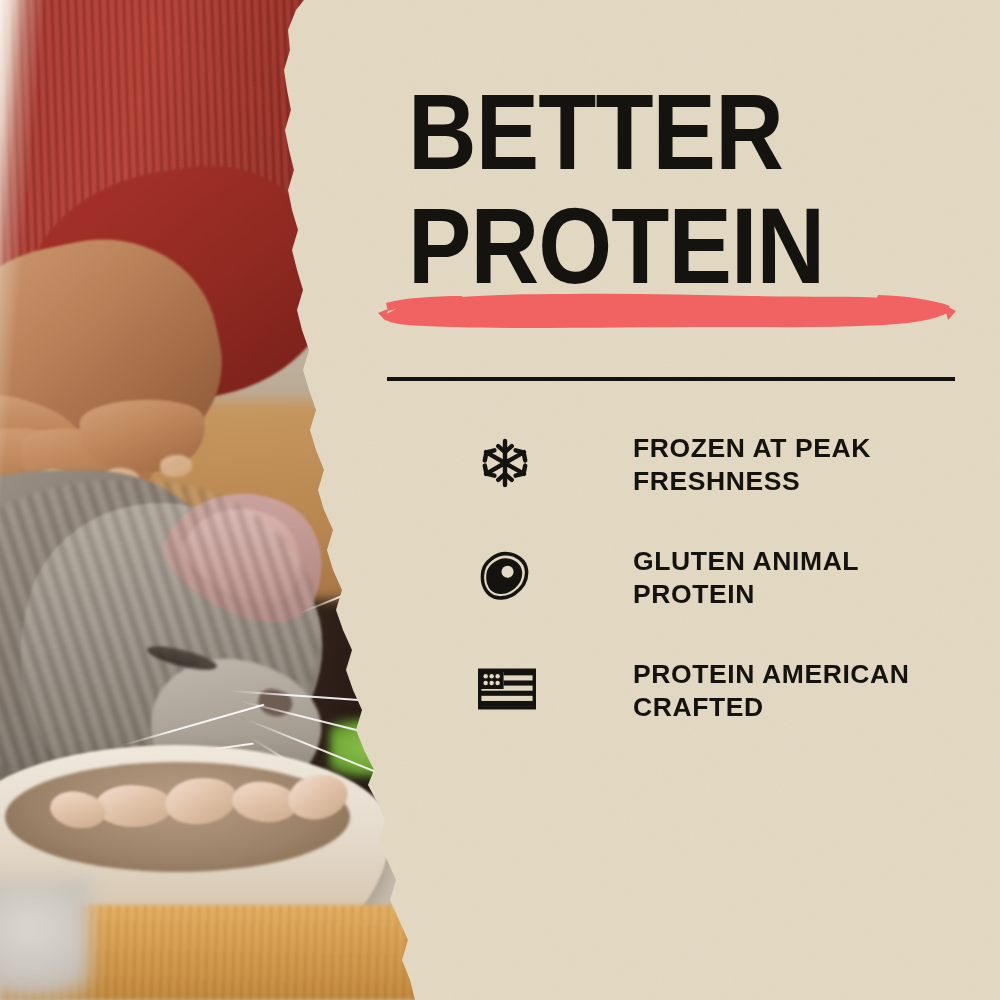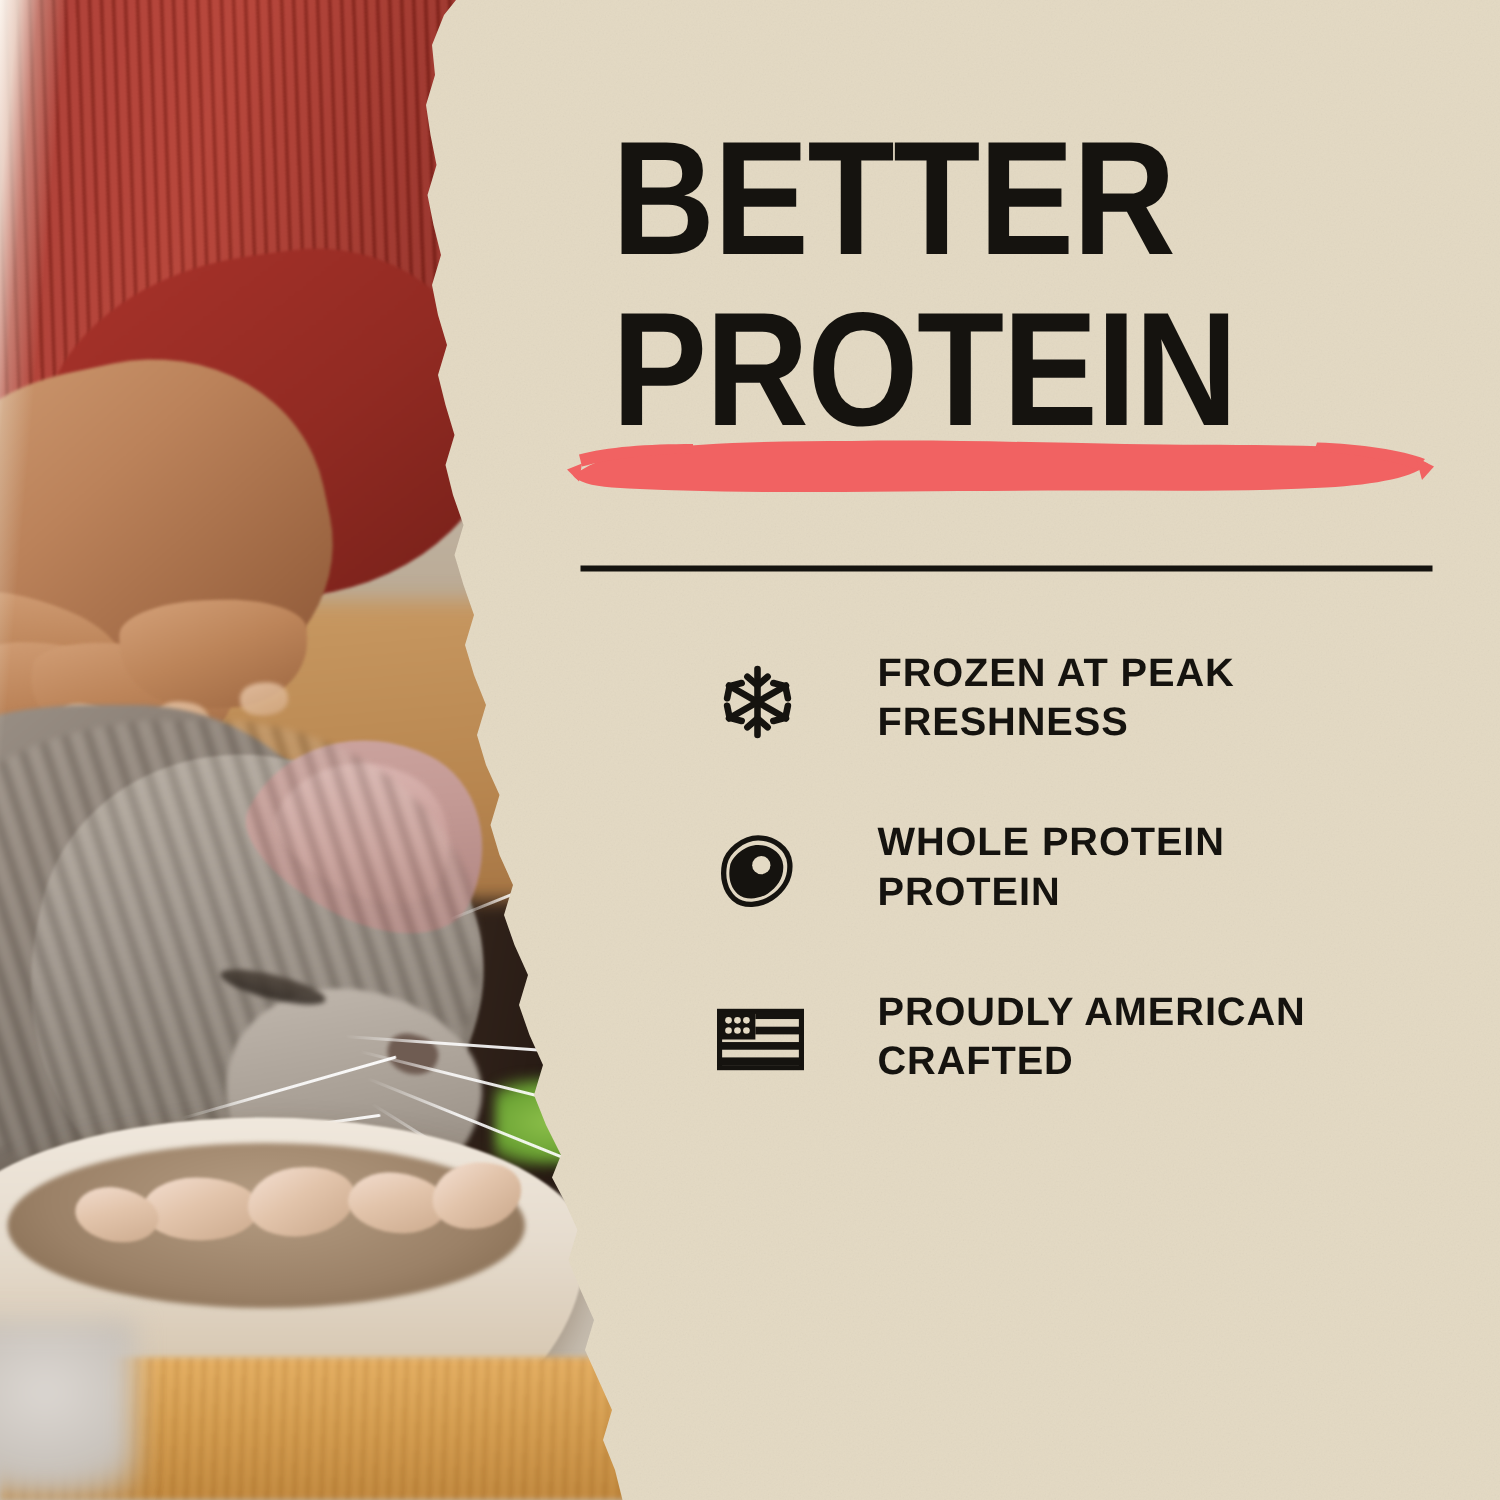--- a/index.html
+++ b/index.html
@@ -328,23 +328,24 @@
     background: #15130F;
   }
 
   #features {
     position: absolute;
     left: 478px; top: 432px;
     width: 470px;
   }
   .feature-row {
     display: flex;
-    align-items: flex-end;
+    align-items: flex-start;
     margin-bottom: 46px;
     min-height: 62px;
+    gap: 48px;
   }
   .feature-icon {
     flex: 0 0 62px;
     width: 62px; height: 62px;
     display: flex;
     align-items: flex-start;
     justify-content: flex-start;
     padding-top: 4px;
     box-sizing: border-box;
   }
@@ -474,21 +475,21 @@
       </div>
 
       <div class="feature-row">
         <div class="feature-icon">
           <svg width="54" height="54" viewBox="0 0 64 64">
             <path d="M32.5 5.5 C44.5 5.5 56.5 13.5 57.5 25.5 C58.5 37.5 52 47 43 53 C34 59 21 60 13.5 53.5 C6 47 4 36 6 26 C8 16 20.5 5.5 32.5 5.5 Z" fill="none" stroke="#15130F" stroke-width="4.2"></path>
             <path d="M32.5 11 C42.5 11 51.5 17.5 52.3 27 C53.1 36.6 47.7 44.5 40.3 49.3 C32.9 54.1 22.3 54.9 16.3 49.7 C10.3 44.5 8.7 35.6 10.3 27.6 C11.9 19.6 22.5 11 32.5 11 Z" fill="#15130F"></path>
             <circle cx="35" cy="27" r="7.2" fill="#E4DAC4"></circle>
           </svg>
         </div>
-        <div class="feature-label">WHOLE PROTEIN PROTEIN</div>
+        <div class="feature-label">GLUTEN ANIMAL PROTEIN</div>
       </div>
 
 
       <div class="feature-row">
         <div class="feature-icon" style="padding-top:10px;">
           <svg width="58" height="42" viewBox="0 0 68 48">
             <rect x="2" y="2" width="64" height="44" fill="none" stroke="#15130F" stroke-width="4"></rect>
             <rect x="2" y="2" width="28" height="22" fill="#15130F"></rect>
             <g fill="#E4DAC4">
               <circle cx="9" cy="9" r="2.6"></circle>
@@ -497,18 +498,18 @@
               <circle cx="9" cy="17" r="2.6"></circle>
               <circle cx="16" cy="17" r="2.6"></circle>
               <circle cx="23" cy="17" r="2.6"></circle>
             </g>
             <rect x="30" y="2" width="36" height="6" fill="#15130F"></rect>
             <rect x="30" y="14" width="36" height="6" fill="#15130F"></rect>
             <rect x="2" y="26" width="64" height="6" fill="#15130F"></rect>
             <rect x="2" y="38" width="64" height="6" fill="#15130F"></rect>
           </svg>
         </div>
-        <div class="feature-label">PROUDLY AMERICAN CRAFTED</div>
+        <div class="feature-label">PROTEIN AMERICAN CRAFTED</div>
       </div>
 
     </div>
   </div>
 </div>
 
 </body></html>

